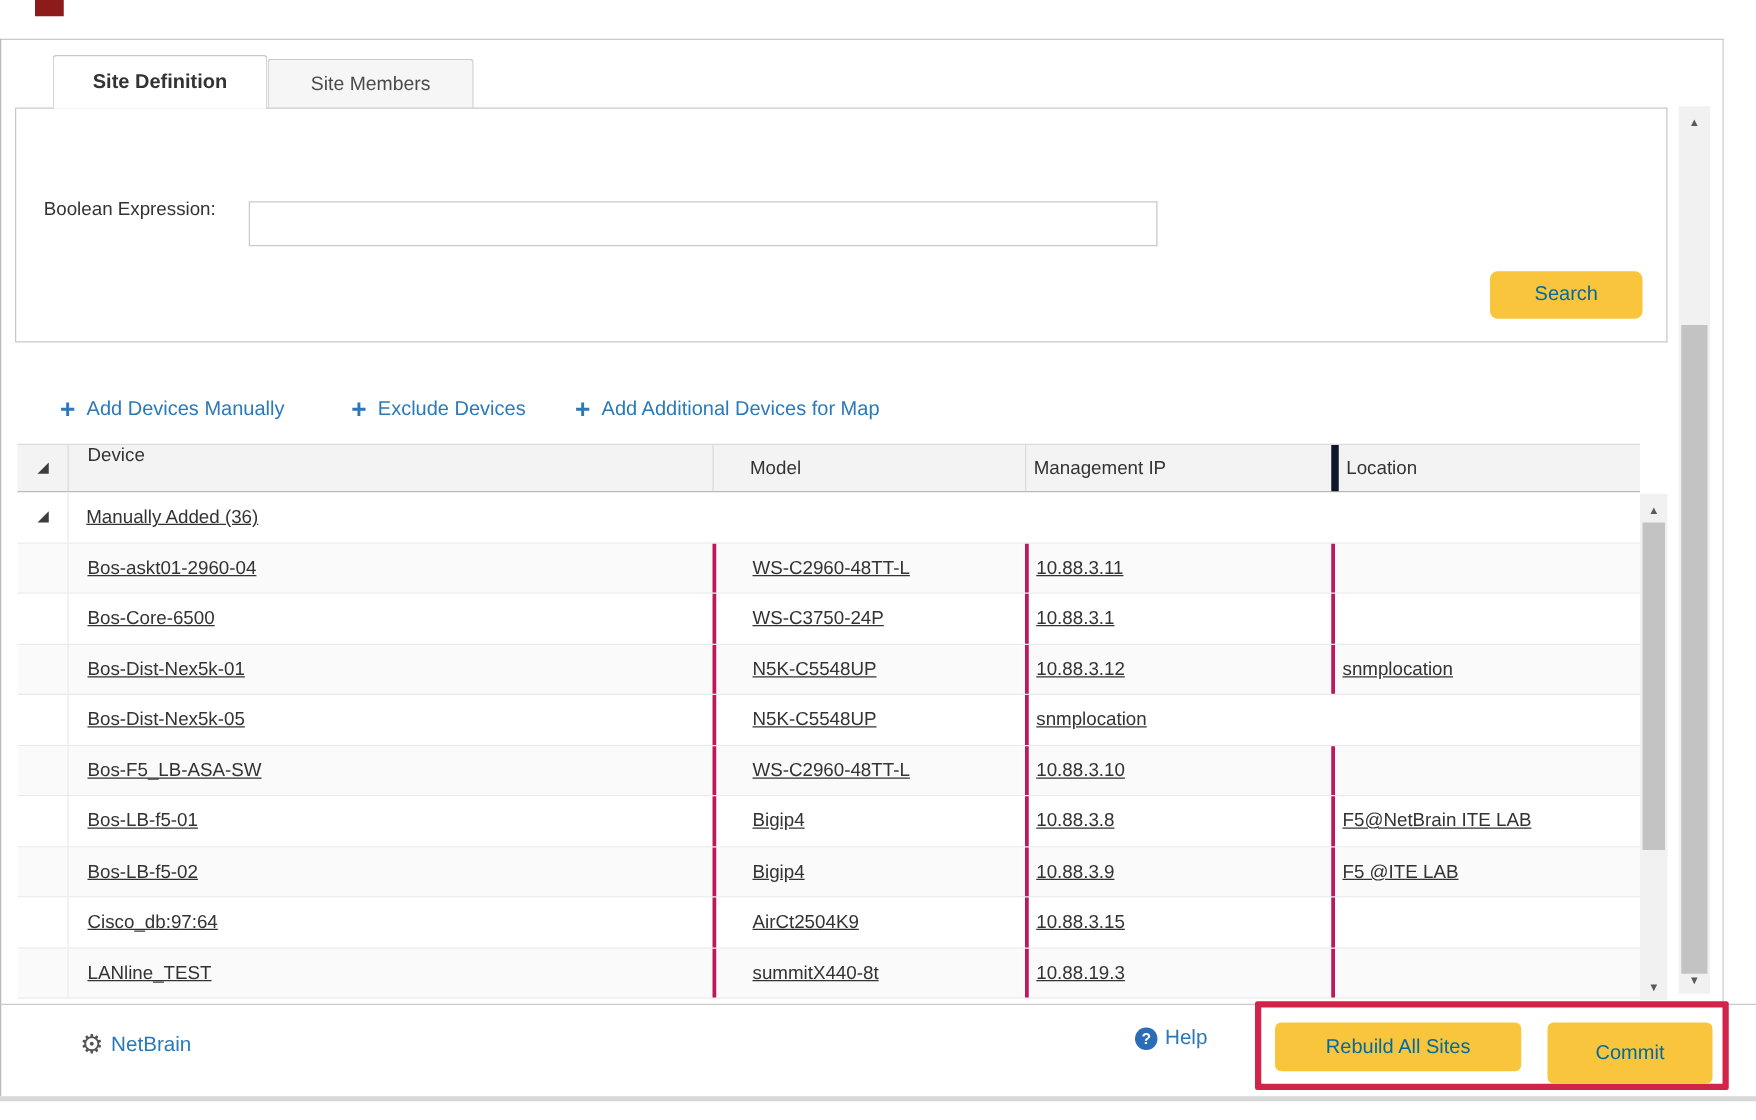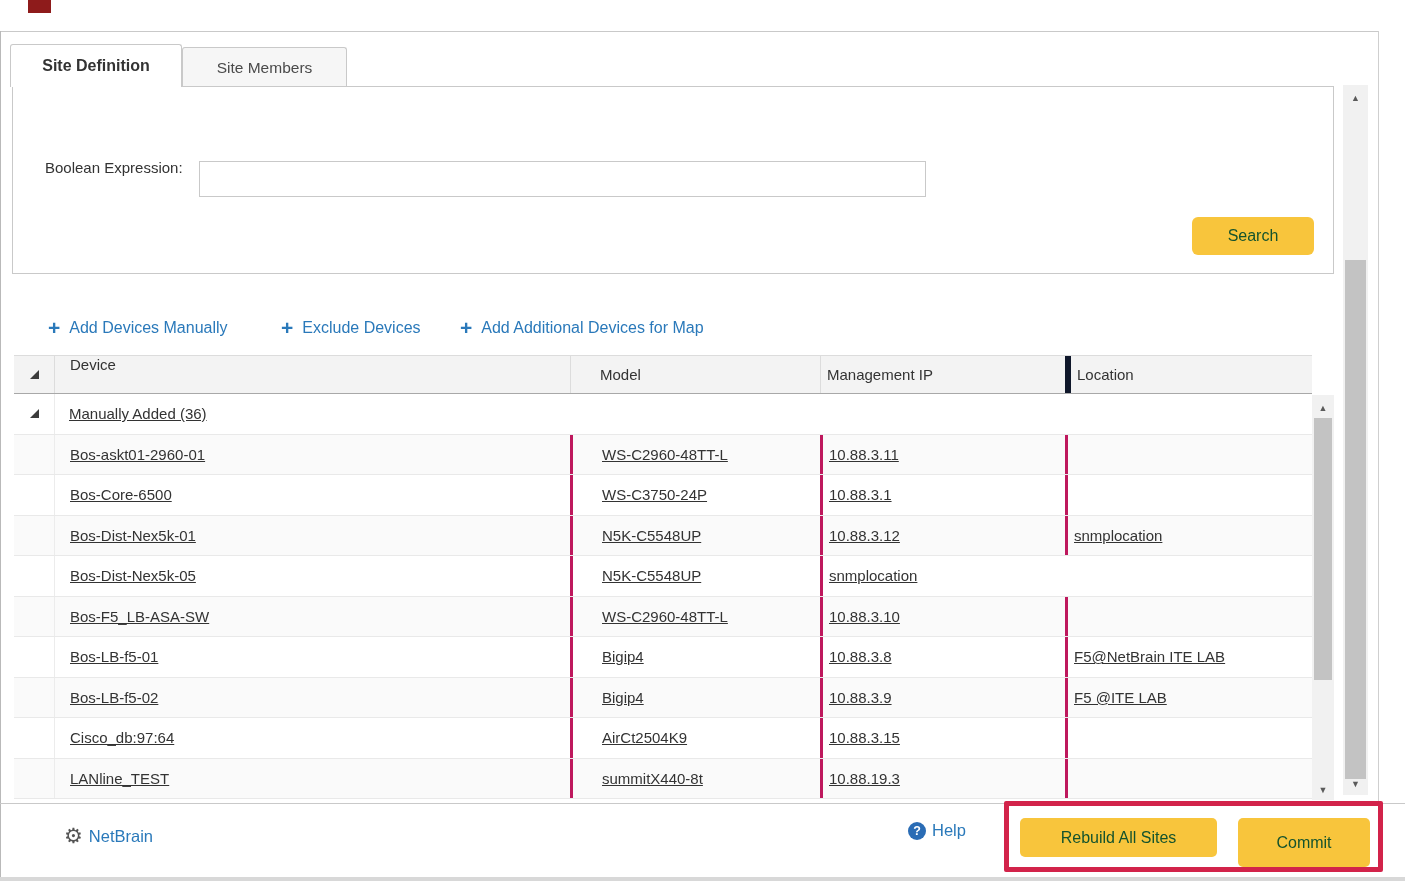--- a/index.html
+++ b/index.html
@@ -16,29 +16,29 @@
   
   .top-mark{position:absolute;left:28px;top:0;width:23px;height:13px;background:var(--marker-maroon);}
 
   
   .dlg-top{position:absolute;left:0;top:31px;width:1379px;height:1px;background:#c9c9c9;}
   .dlg-left{position:absolute;left:0;top:31px;width:1px;height:846px;background:#b9b9b9;}
   .dlg-right{position:absolute;left:1378px;top:31px;width:1px;height:772px;background:#cfcfcf;}
 
   
   .tab{position:absolute;border:1px solid #c9c9c9;border-bottom:none;border-radius:3px 3px 0 0;
-    display:flex;align-items:center;justify-content:center;font-size:16px;cursor:default;}
+    display:flex;align-items:center;justify-content:center;font-size:16px;cursor:default;margin-left:32px;}
   .tab.active{left:10px;top:44px;width:172px;height:43px;background:#fff;z-index:3;font-weight:600;color:#333;}
   .tab.inactive{left:182px;top:47px;width:165px;height:40px;background:#f6f6f6;z-index:1;color:#4a4a4a;font-size:15.5px;}
 
   
   .panel{position:absolute;left:12px;top:86px;width:1322px;height:188px;border:1px solid #c9c9c9;border-top:1px solid #c9c9c9;background:#fff;z-index:2;}
-  .panel-label{position:absolute;left:32px;top:72px;font-size:15px;color:#333;}
+  .panel-label{position:absolute;left:22px;top:72px;font-size:15px;color:#333;}
   .bool-input{position:absolute;left:186px;top:74px;width:727px;height:36px;border:1px solid #c9c9c9;background:#fff;font-size:15px;padding:0 8px;outline:none;}
-  .btn{background:var(--accent-yellow);border:none;border-radius:6px;color:#14532d;
+  .btn{background:var(--accent-yellow);border:none;border-radius:6px;color:#0369a1;
     display:flex;align-items:center;justify-content:center;font-size:16px;cursor:pointer;
     font-family:"Liberation Sans","DejaVu Sans",sans-serif;}
   .search-btn{position:absolute;left:1179px;top:130px;width:122px;height:38px;}
 
   
   .links{position:absolute;left:0;top:318px;width:1300px;height:28px;}
   .link{position:absolute;display:flex;align-items:center;color:var(--link-blue);font-size:16px;cursor:pointer;}
   .plus{font-size:21px;font-weight:600;margin-right:9px;line-height:20px;}
   .link1{left:48px;} .link2{left:281px;} .link3{left:460px;}
 
@@ -134,21 +134,21 @@
 
   <div class="tbody">
     <div class="trow group-row">
       <div class="col-gut">
         <span class="tri"></span>
       </div>
       <div class="group-label">Manually Added (36)</div>
     </div>
     <div class="trow alt">
         <div class="col-gut"></div>
-        <div class="col-dev">Bos-askt01-2960-01</div>
+        <div class="col-dev">Bos-askt01-2960-04</div>
         <div class="col-mod">WS-C2960-48TT-L</div>
         <div class="col-ip">10.88.3.11</div>
         <div class="col-loc"></div>
       </div>
       <div class="trow">
         <div class="col-gut"></div>
         <div class="col-dev">Bos-Core-6500</div>
         <div class="col-mod">WS-C3750-24P</div>
         <div class="col-ip">10.88.3.1</div>
         <div class="col-loc"></div>

